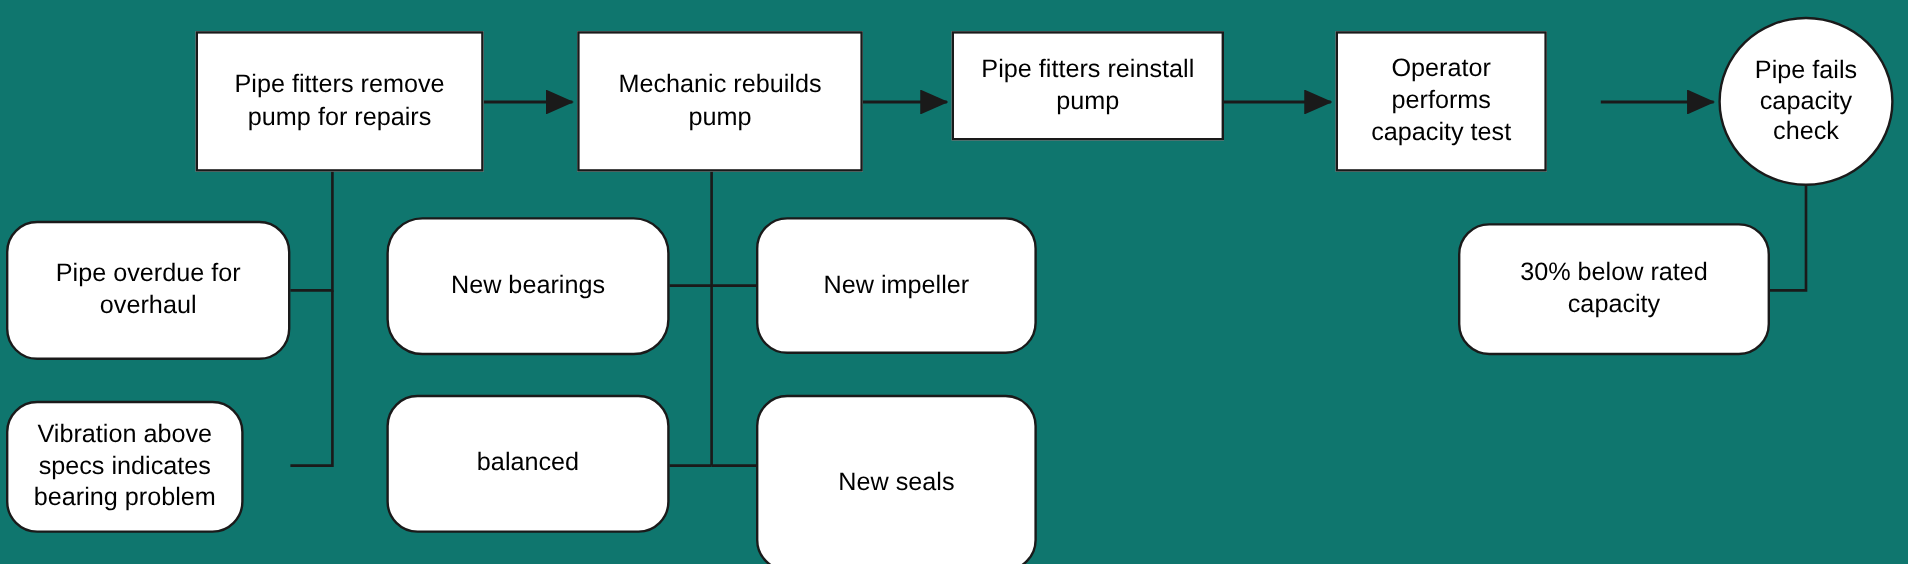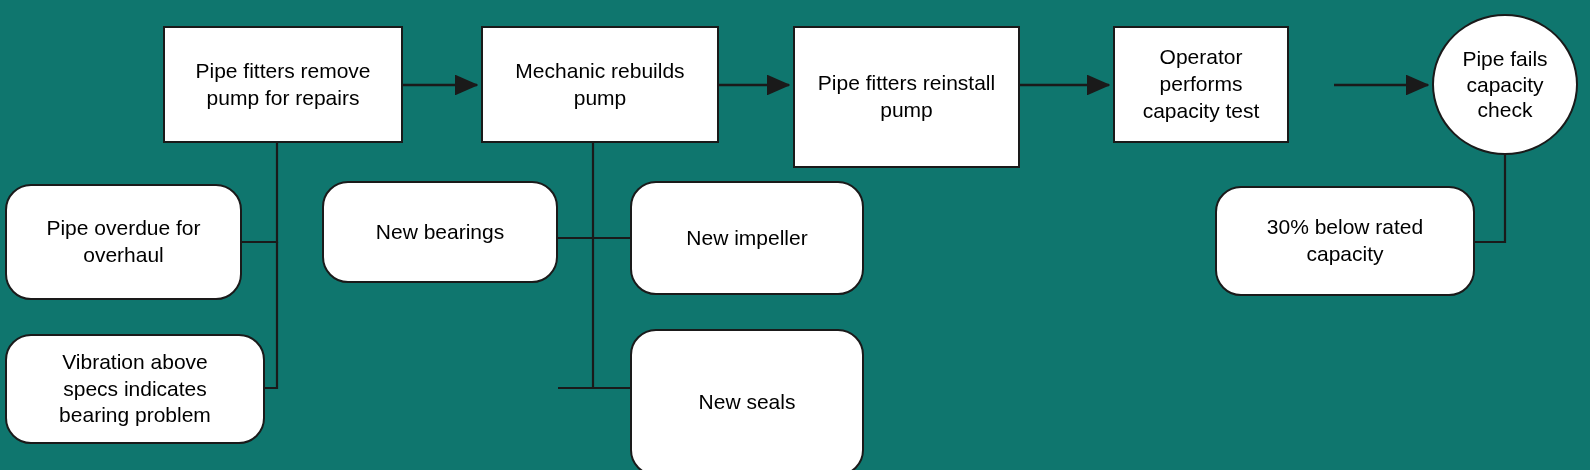--- a/index.html
+++ b/index.html
@@ -88,55 +88,58 @@
   <div class="node process" style="left:163px; top:26px; width:240px; height:117px;">
     <span class="node-label">Pipe fitters remove
 pump for repairs</span>
   </div>
 
   <div class="node process" style="left:481px; top:26px; width:238px; height:117px;">
     <span class="node-label">Mechanic rebuilds
 pump</span>
   </div>
 
-  <div class="node process" style="left:793px; top:26px; width:227px; height:142px;">
+  <div class="node process" style="left:793px; top:26px; width:227px; height:91px;">
     <span class="node-label">Pipe fitters reinstall
 pump</span>
   </div>
 
   <div class="node process" style="left:1113px; top:26px; width:176px; height:117px;">
     <span class="node-label">Operator performs
 capacity test</span>
   </div>
 
   <div class="node terminal" style="left:1432px; top:14px; width:146px; height:141px;">
     <span class="node-label">Pipe fails
 capacity
 check</span>
   </div>
 
   <div class="node detail" style="left:5px; top:184px; width:237px; height:116px;">
     <span class="node-label">Pipe overdue for
 overhaul</span>
   </div>
 
-  <div class="node detail" style="left:5px; top:334px; width:260px; height:110px;">
+  <div class="node detail" style="left:5px; top:334px; width:198px; height:110px;">
     <span class="node-label">Vibration above
 specs indicates
 bearing problem</span>
   </div>
 
-  <div class="node detail" style="left:322px; top:181px; width:236px; height:102px;">
+  <div class="node detail" style="left:322px; top:181px; width:236px; height:115px;border-radius:30px;">
     <span class="node-label">New bearings</span>
   </div>
 
   <div class="node detail" style="left:630px; top:181px; width:234px; height:114px;text-align:right;">
     <span class="node-label">New impeller</span>
   </div>
 
+  <div class="node detail" style="left:322px; top:329px; width:236px; height:115px;">
+    <span class="node-label">balanced</span>
+  </div>
 
   <div class="node detail" style="left:630px; top:329px; width:234px; height:147px;">
     <span class="node-label">New seals</span>
   </div>
 
   <div class="node detail" style="left:1215px; top:186px; width:260px; height:110px;">
     <span class="node-label">30% below rated
 capacity</span>
   </div>
 

